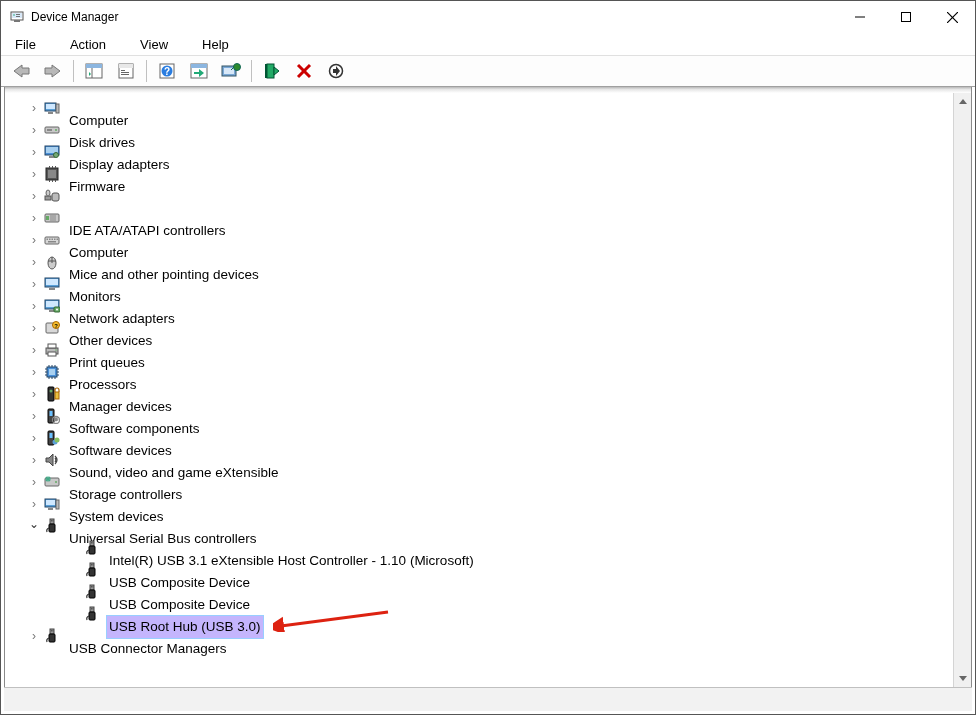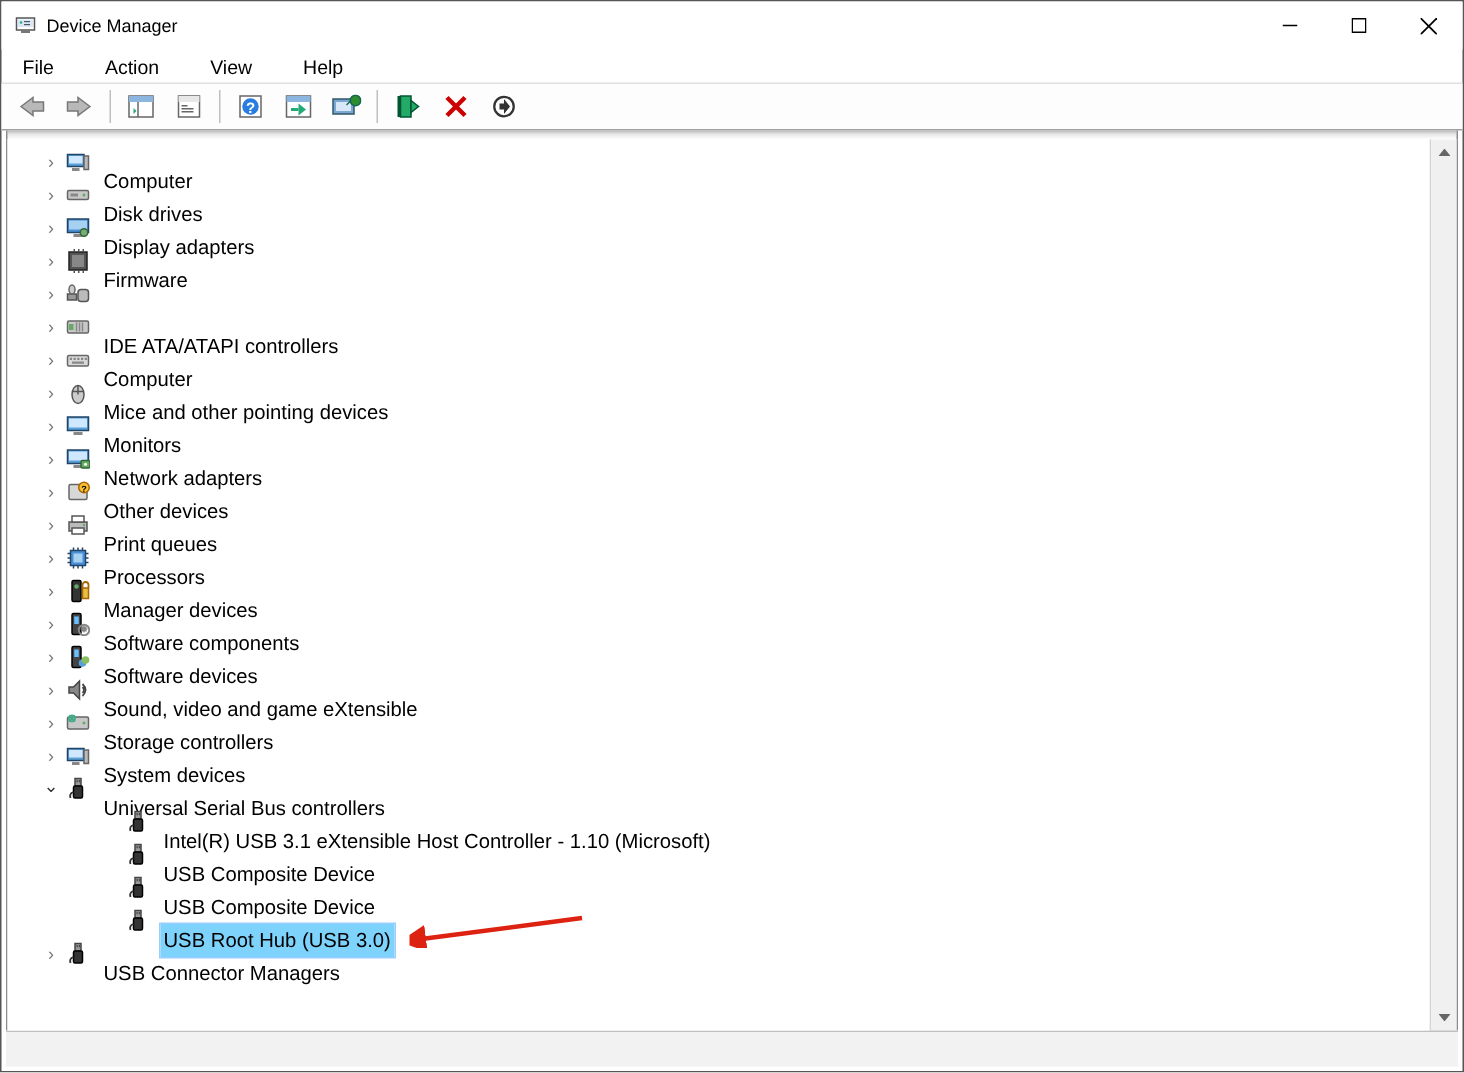--- a/index.html
+++ b/index.html
@@ -160,21 +160,21 @@
     align-items: center;
     justify-content: center;
     flex-shrink: 0;
   }
   .node .label {
     padding: 0 2px;
     white-space: nowrap;
     margin-top: 26px;
   }
   .node.selected .label {
-    background: #7dd3fc;
+    background: #c4b5fd;
     outline: 1px solid #99ceff;
   }
   .depth-0 { padding-left: 10px; }
   .depth-1 { padding-left: 50px; }
 
   
   .statusbar {
     height: 24px;
     border-top: 1px solid #c0c0c0;
     background: #f2f2f2;

